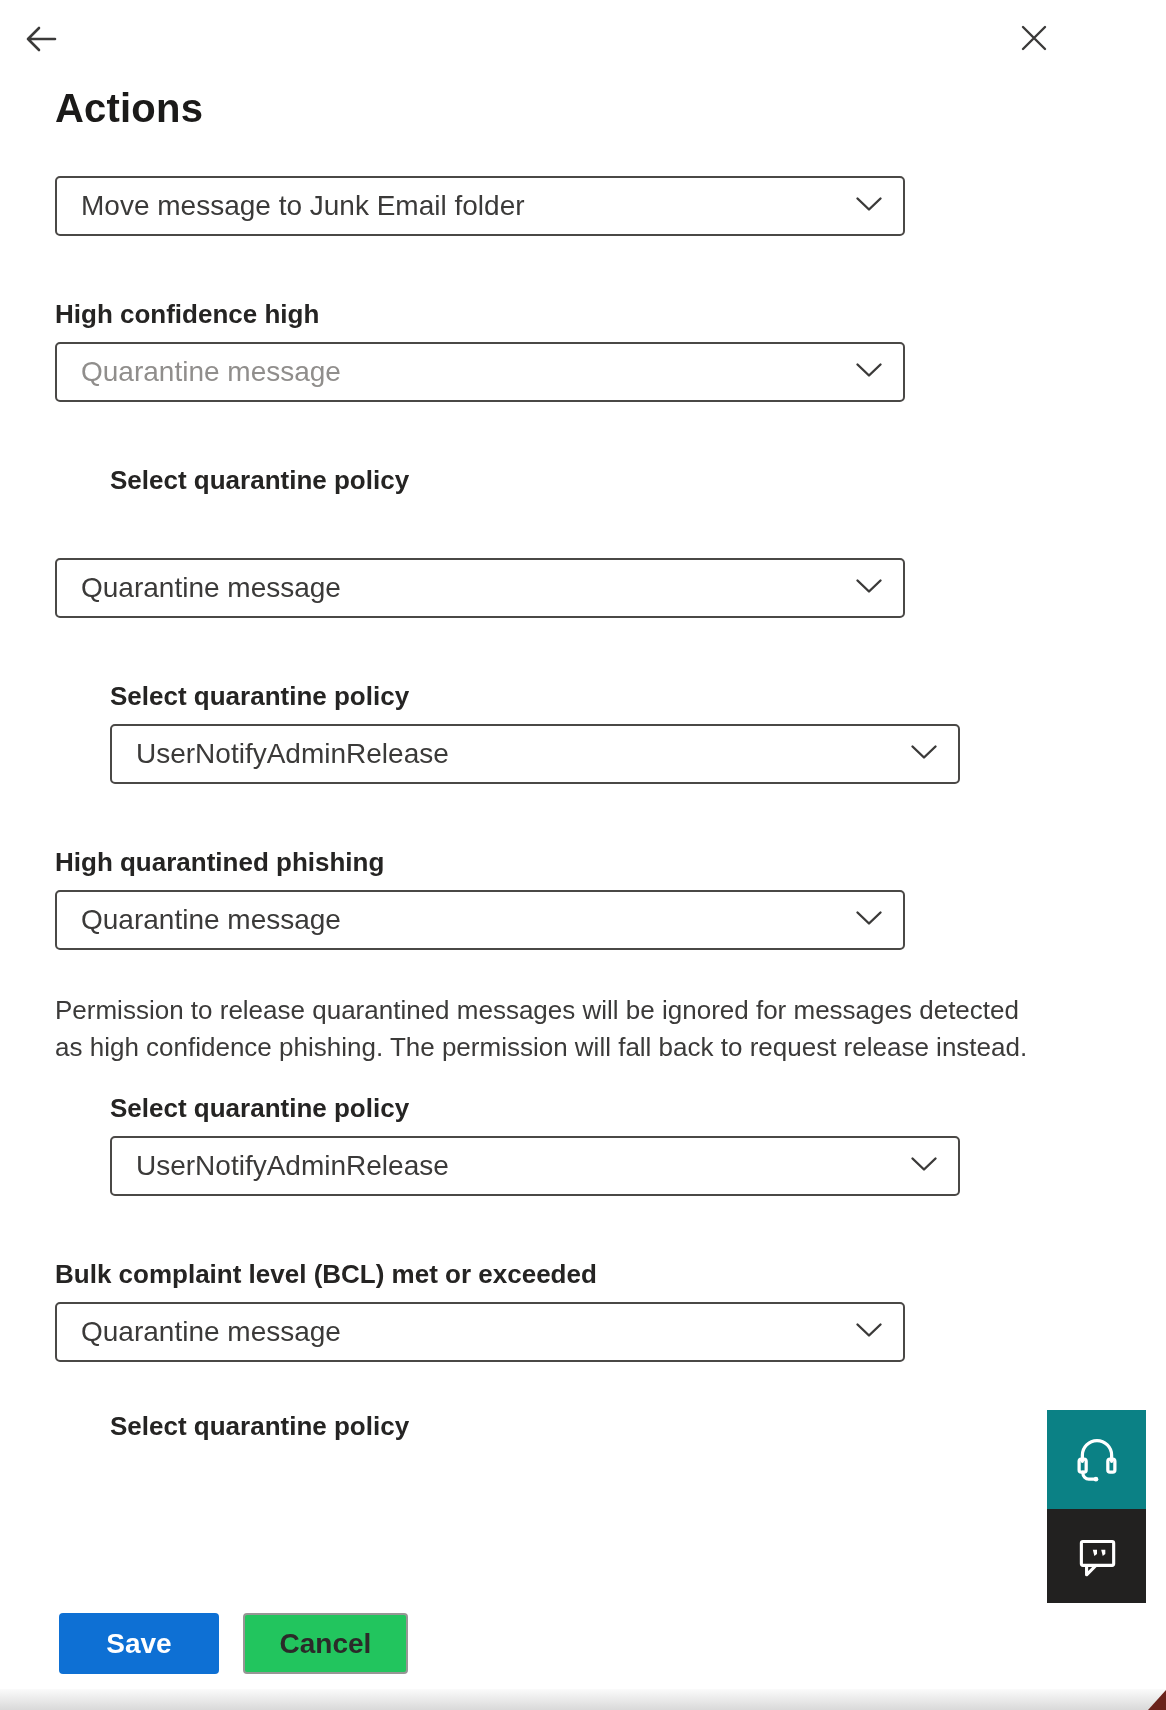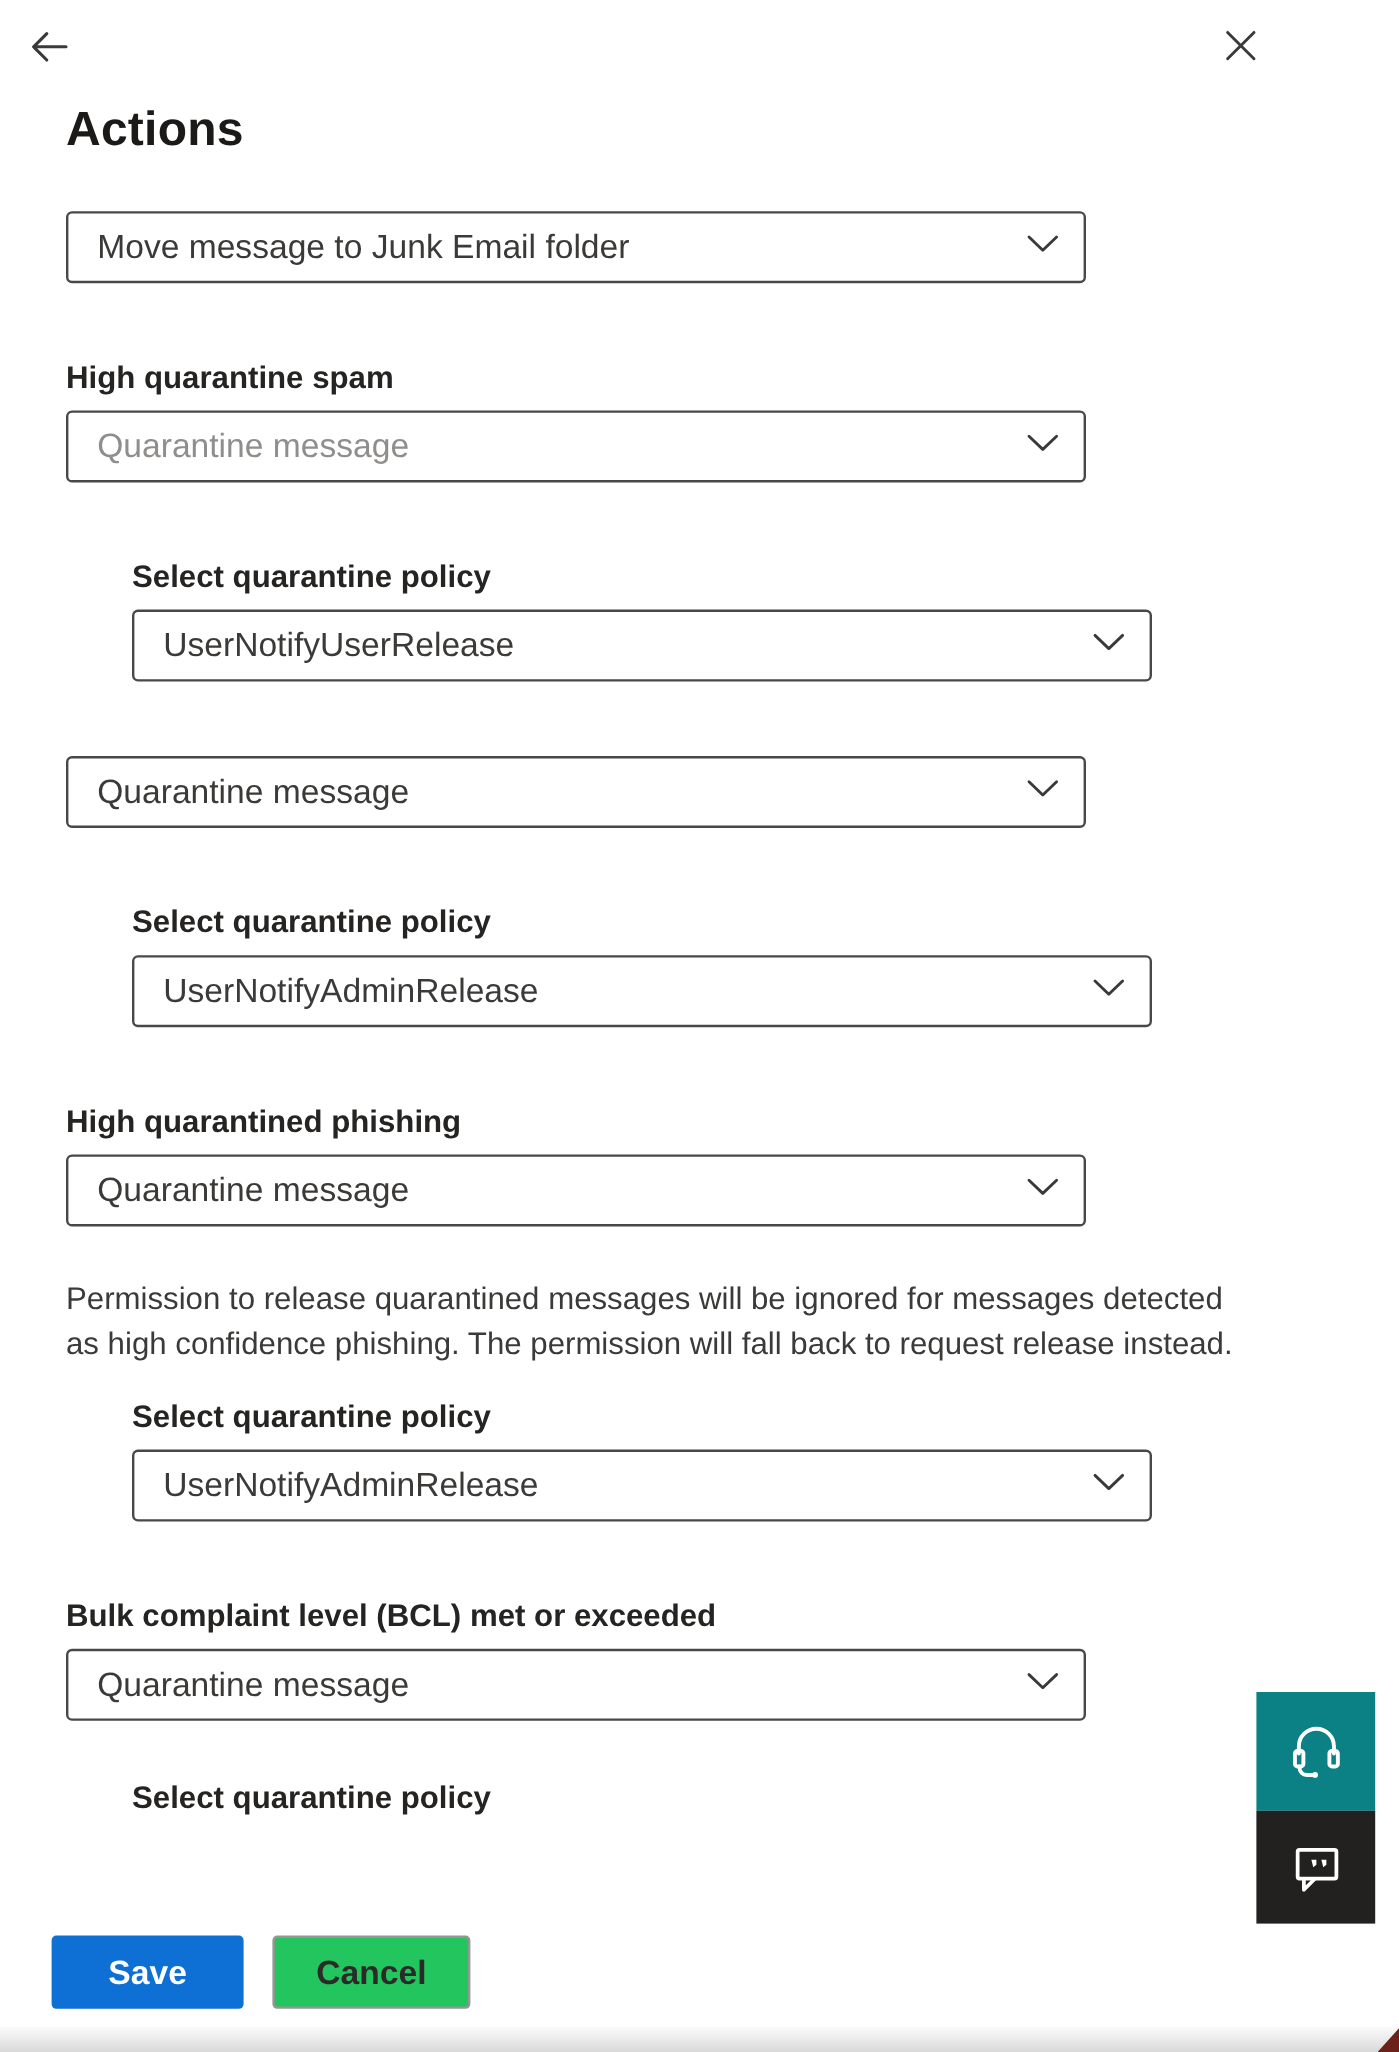--- a/index.html
+++ b/index.html
@@ -94,21 +94,21 @@
   
   .footer {
     position: absolute;
     left: 0;
     bottom: 0;
     width: 1166px;
     height: 124px;
     background: #ffffff;
     z-index: 5;
   }
-  .footer .btn-row { padding: 27px 0 0 43px; display: flex; }
+  .footer .btn-row { padding: 27px 0 0 43px; display: flex; margin-left: 16px; }
   .btn {
     height: 61px;
     border-radius: 4px;
     font-size: 28px;
     font-weight: 600;
     font-family: inherit;
     cursor: pointer;
     display: inline-flex;
     align-items: center;
     justify-content: center;
@@ -197,41 +197,33 @@
         <span class="value">Move message to Junk Email folder</span>
         <span class="chevron">
           <svg width="28" height="17" viewBox="0 0 28 17" fill="none">
             <path d="M2.5 2.5 L14 13.5 L25.5 2.5" stroke="#3b3a39" stroke-width="2.4" stroke-linecap="round" stroke-linejoin="round"></path>
           </svg>
         </span>
       </div>
     </div>
 
     <div class="field">
-      <div class="field-label">High quarantine spam</div>
+      <div class="field-label">High confidence high</div>
       <div class="dropdown">
         <span class="value muted">Quarantine message</span>
         <span class="chevron">
           <svg width="28" height="17" viewBox="0 0 28 17" fill="none">
             <path d="M2.5 2.5 L14 13.5 L25.5 2.5" stroke="#3b3a39" stroke-width="2.4" stroke-linecap="round" stroke-linejoin="round"></path>
           </svg>
         </span>
       </div>
     </div>
 
     <div class="field indent">
       <div class="field-label">Select quarantine policy</div>
-      <div class="dropdown">
-        <span class="value">UserNotifyUserRelease</span>
-        <span class="chevron">
-          <svg width="28" height="17" viewBox="0 0 28 17" fill="none">
-            <path d="M2.5 2.5 L14 13.5 L25.5 2.5" stroke="#3b3a39" stroke-width="2.4" stroke-linecap="round" stroke-linejoin="round"></path>
-          </svg>
-        </span>
-      </div>
     </div>
 
     <div class="field">
       <div class="dropdown">
         <span class="value">Quarantine message</span>
         <span class="chevron">
           <svg width="28" height="17" viewBox="0 0 28 17" fill="none">
             <path d="M2.5 2.5 L14 13.5 L25.5 2.5" stroke="#3b3a39" stroke-width="2.4" stroke-linecap="round" stroke-linejoin="round"></path>
           </svg>
         </span>

